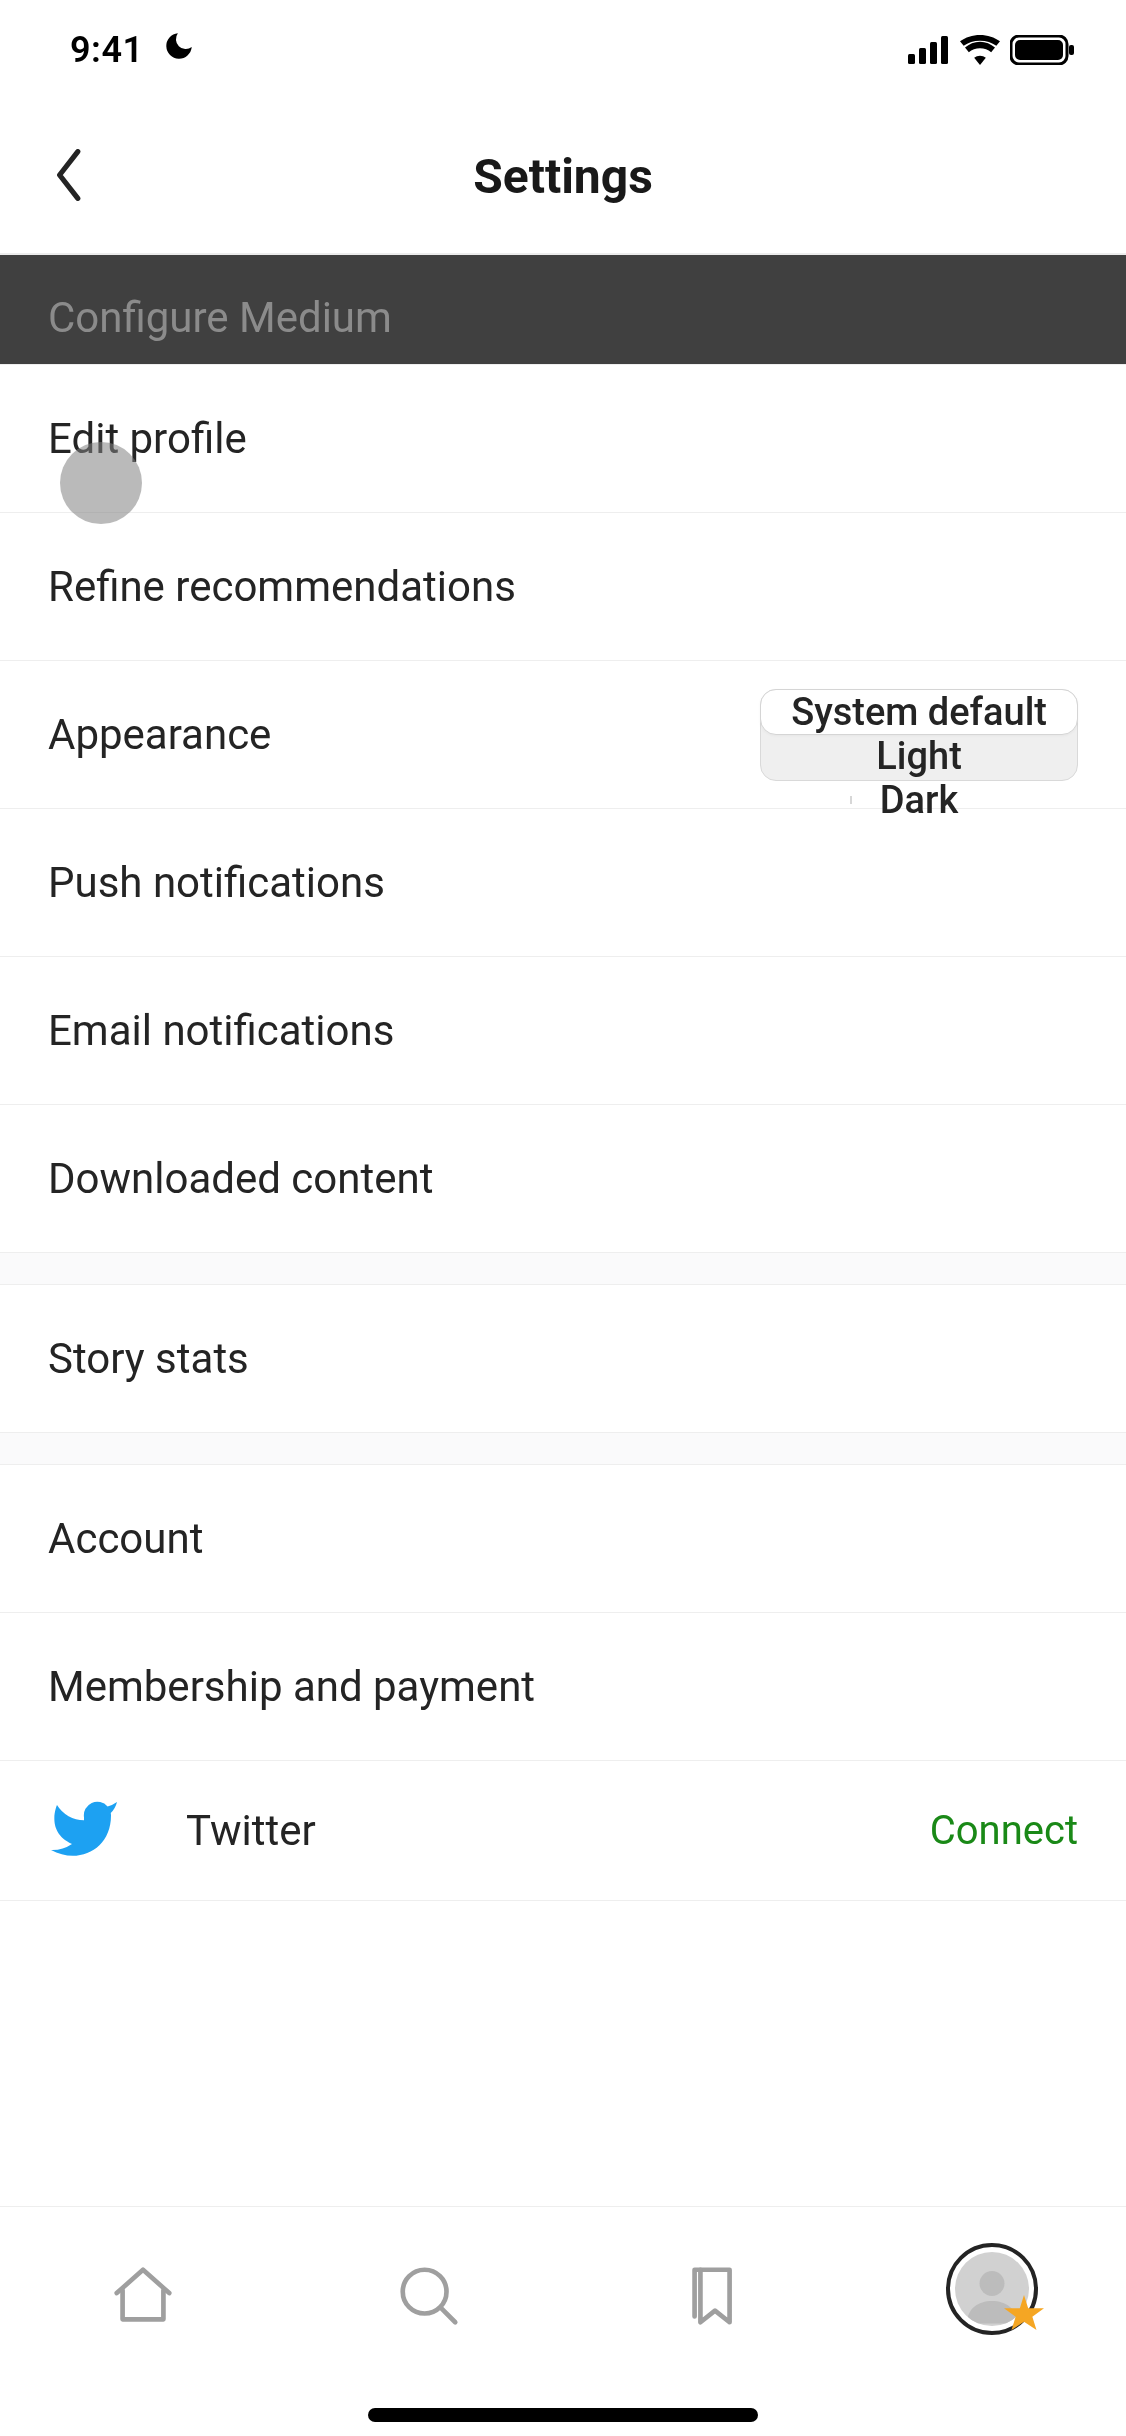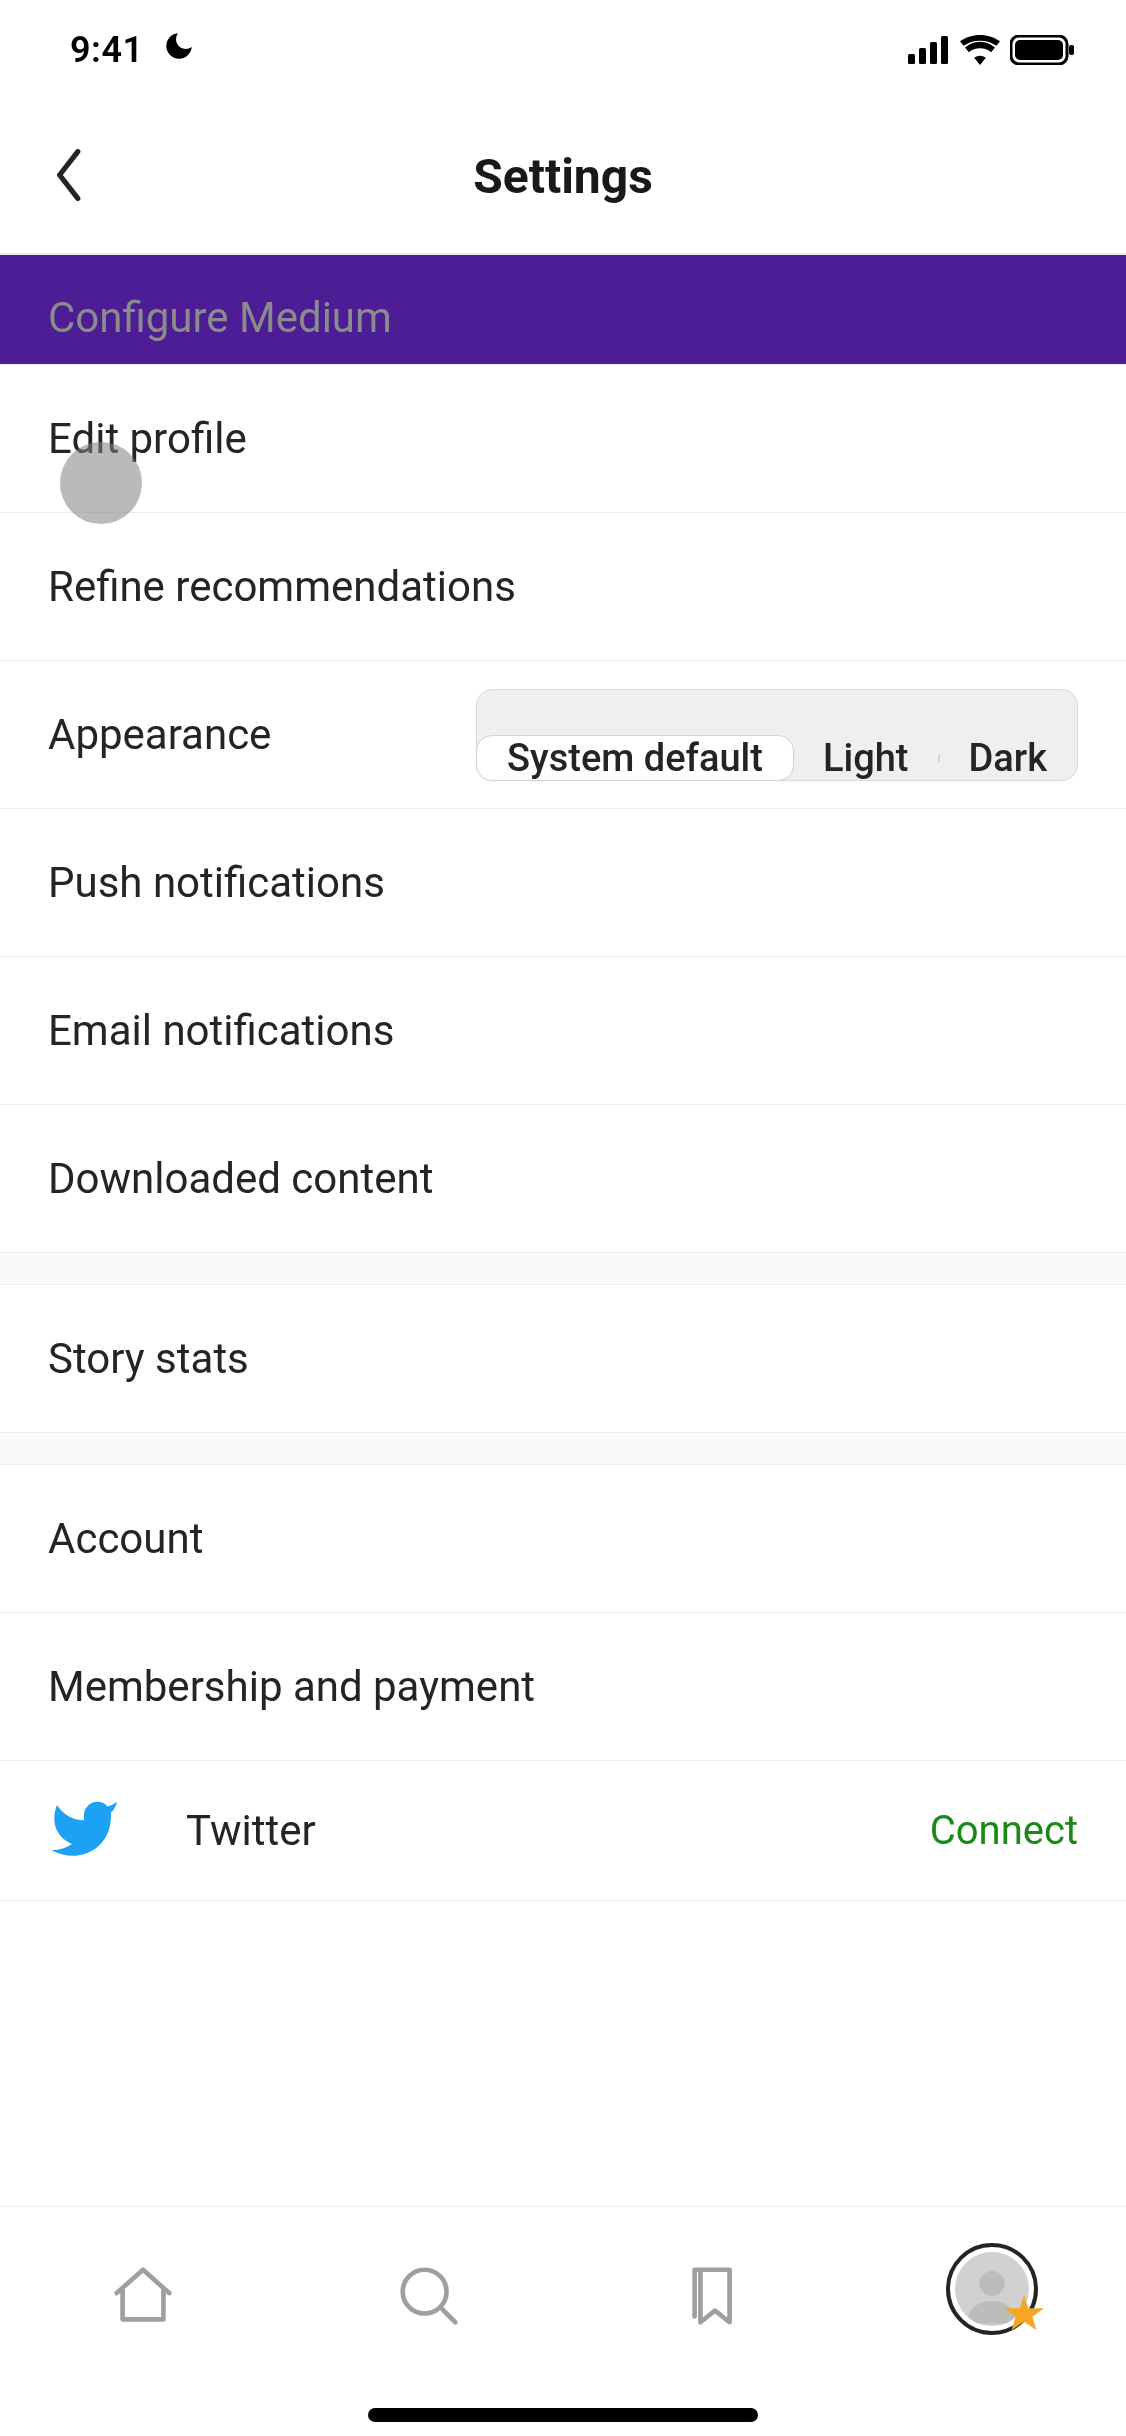--- a/index.html
+++ b/index.html
@@ -65,21 +65,21 @@
     font-weight: 700;
     color: #191919;
   }
 
   .content {
     width: 100%;
   }
 
   
   .section-header {
-    background: #4c1d95;
+    background: #404040;
     padding: 38px 48px 22px;
     border-bottom: 1px solid #eee;
   }
   .section-header span {
     font-size: 42px;
     color: #8b8b8b;
     font-weight: 400;
   }
 
   
@@ -105,21 +105,22 @@
     border-bottom: 1px solid #eee;
   }
 
   
   .segmented {
     display: flex;
     background: #efefef;
     border: 1px solid #d9d9d9;
     border-radius: 16px;
     height: 92px;
-    align-items: flex-end;
+    align-items: center;
+    flex-direction: column;
   }
   .segment {
     display: flex;
     align-items: center;
     justify-content: center;
     padding: 0 30px;
     font-size: 38px;
     color: #242424;
     font-weight: 500;
     position: relative;

